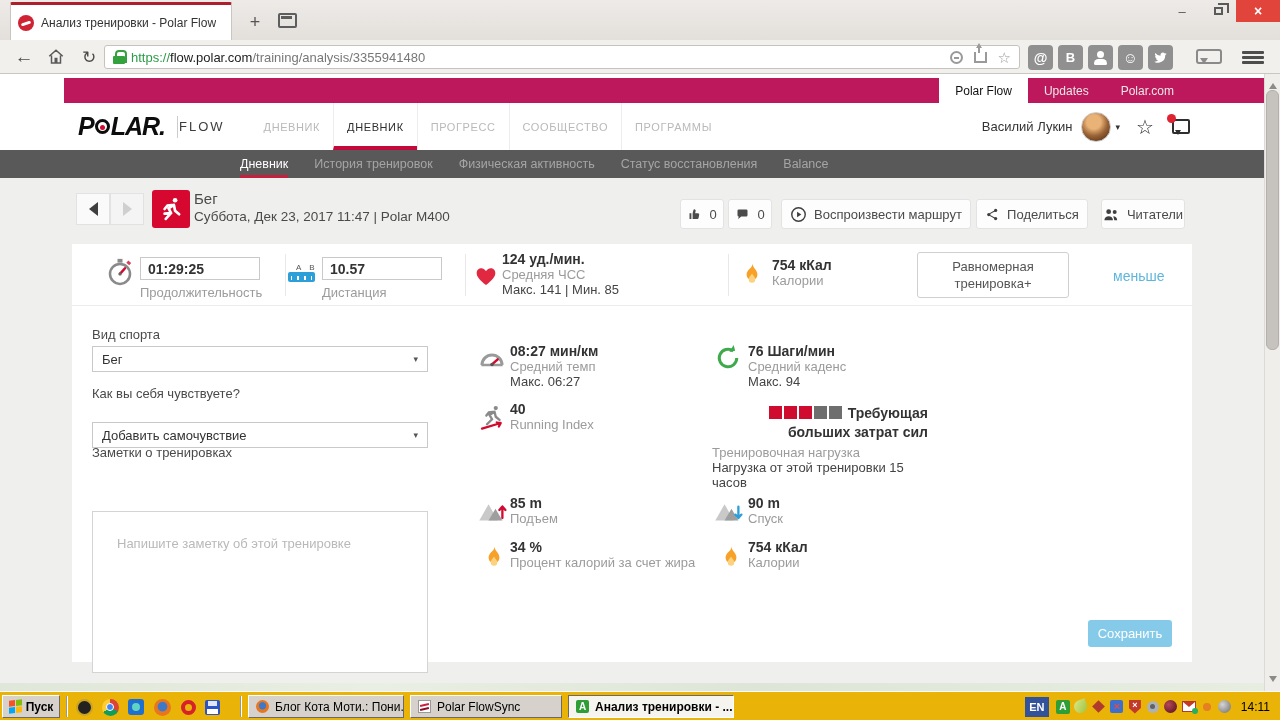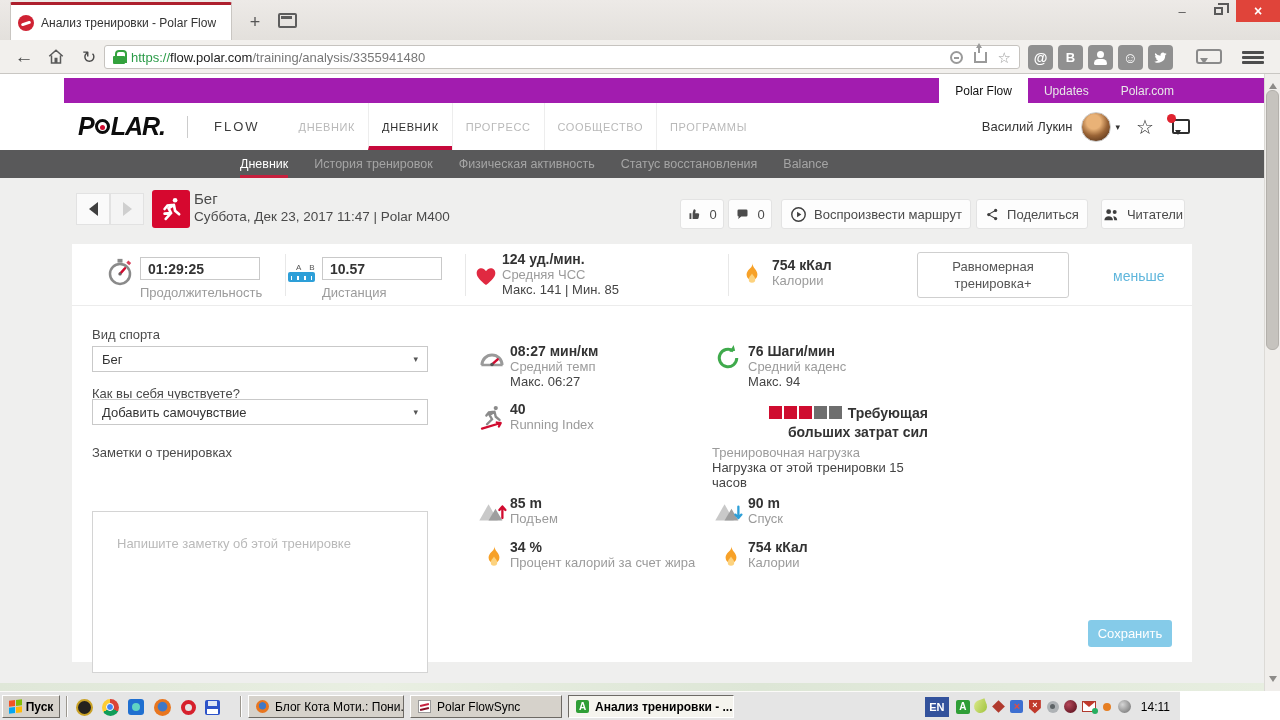--- a/index.html
+++ b/index.html
@@ -41,29 +41,29 @@
   .ext{position:absolute;top:5px;width:25px;height:25px;border-radius:4px;background:#909090;color:#fff;display:flex;flex-direction:column;align-items:center;justify-content:center;font-weight:bold;}
   .ok-head{width:7px;height:7px;border-radius:50%;background:#fff;margin-bottom:1px;}
   .ok-body{width:13px;height:6px;border-radius:6px 6px 2px 2px;background:#fff;}
   .chatb{position:absolute;left:1196px;top:9px;width:26px;height:15px;border:2px solid #8a8a8a;border-radius:3px;}
   .chatb::after{content:"";position:absolute;left:2px;bottom:-6px;width:0;height:0;border:4px solid transparent;border-top:6px solid #8a8a8a;}
   .burger{position:absolute;left:1242px;top:11px;width:22px;height:13px;display:flex;flex-direction:column;justify-content:space-between;}
   .burger i{height:3px;background:#4d4d4d;border-radius:1px;}
 
   
   .viewport{position:absolute;left:0;top:74px;width:1264px;height:617px;background:#fff;overflow:hidden;}
-  .pg-black{position:absolute;left:64px;top:4px;width:1200px;height:25px;background:#a21caf;display:flex;justify-content:flex-end;align-items:stretch;padding-right:74px;}
+  .pg-black{position:absolute;left:64px;top:4px;width:1200px;height:25px;background:#be185d;display:flex;justify-content:flex-end;align-items:stretch;padding-right:74px;}
   .blk{font-size:12px;display:flex;align-items:center;padding:0 16px;color:#e8e8e8;}
   .blk.active{background:#fff;color:#111;}
   .pg-header{position:absolute;left:0;top:29px;width:1264px;height:47px;background:#fff;display:flex;align-items:center;padding-left:78px;}
   .logo{display:flex;align-items:center;}
   .logo-txt{font-size:25px;font-weight:bold;font-style:italic;color:#0d0d0d;letter-spacing:-1px;display:flex;align-items:center;}
   .logo-o{width:15px;height:15px;border:3.5px solid #0d0d0d;border-radius:50%;position:relative;margin:0 1px;display:inline-block;}
   .logo-o::after{content:"";position:absolute;left:2px;top:3px;width:5px;height:5px;border-radius:50%;background:#d10b2f;}
-  .logo-flow{font-size:13px;color:#3c3c3c;letter-spacing:2px;margin-left:22px;padding-left:26px;border-left:1px solid #ccc;height:22px;display:flex;align-items:center;}
+  .logo-flow{font-size:13px;color:#3c3c3c;letter-spacing:2px;margin-left:12px;padding-left:1px;border-left:1px solid #ccc;height:22px;display:flex;align-items:center;}
   .mainnav{display:flex;height:47px;margin-left:26px;}
   .mn{font-size:11px;letter-spacing:.6px;color:#b9b9b9;display:flex;align-items:center;padding:0 13px;border-left:1px solid #ededed;}
   .mn:first-child{border-left:none;}
   .mn.active{color:#2e2e2e;border-bottom:4px solid #c6093b;padding-top:4px;}
   .hdr-right{margin-left:auto;margin-right:74px;display:flex;align-items:center;}
   .uname{font-size:13px;color:#333;}
   .avatar{width:30px;height:30px;border-radius:50%;margin:0 5px 0 8px;background:radial-gradient(circle at 42% 32%,#e9b277 0 28%,#9a6436 55%,#3f2210 100%);border:1px solid #ccc;}
   .caret{font-size:9px;color:#333;}
   .star-b{font-size:20px;color:#2e2e2e;margin-left:16px;line-height:1;}
   .flag{width:18px;height:15px;border:2px solid #2e2e2e;border-radius:2px;position:relative;margin-left:18px;}
@@ -109,21 +109,21 @@
   .ruler{width:27px;height:10px;background:#2d9fd8;border-radius:2px;display:flex;align-items:flex-end;justify-content:space-around;padding-bottom:2px;}
   .ruler i{width:1.5px;height:4px;background:#fff;}
 
   .map-sliver{position:absolute;left:0;top:609px;width:1264px;height:8px;background:linear-gradient(90deg,#dfe7d8,#e9efe2 30%,#dde6d6 60%,#e7eee0);}
   .sbar{position:absolute;left:1264px;top:74px;width:16px;height:617px;background:#f0eeeb;border-left:1px solid #dcdad6;}
   .sb-thumb{position:absolute;left:1px;top:16px;width:13px;height:260px;background:#c6c3be;border:1px solid #b3b0ab;border-radius:6px;}
   .sb-up{position:absolute;left:4px;top:5px;width:0;height:0;border:4px solid transparent;border-bottom:6px solid #8d8b88;}
   .sb-dn{position:absolute;left:4px;bottom:5px;width:0;height:0;border:4px solid transparent;border-top:6px solid #8d8b88;}
 
   
-  .taskbar{position:absolute;left:0;top:691px;width:1180px;height:29px;background:#e5e5e5;border-top:1px solid #fbfaf8;}
+  .taskbar{position:absolute;left:0;top:691px;width:1280px;height:29px;background:#eab308;border-top:1px solid #fbfaf8;}
   .raised{border-top:1px solid #fff;border-left:1px solid #fff;border-right:1px solid #6d6a65;border-bottom:1px solid #6d6a65;background:#d6d2cb;}
   .pressed{border-top:1px solid #6d6a65;border-left:1px solid #6d6a65;border-right:1px solid #fff;border-bottom:1px solid #fff;background:#f5f4ee;}
   .startbtn{position:absolute;left:2px;top:3px;height:23px;width:58px;display:flex;align-items:center;justify-content:center;gap:4px;font-size:12px;font-weight:bold;color:#000;}
   .winflag{width:13px;height:13px;display:grid;grid-template-columns:6px 6px;grid-template-rows:6px 6px;gap:1px;transform:skewY(-6deg);}
   .winflag i:nth-child(1){background:#f35325;}.winflag i:nth-child(2){background:#81bc06;}
   .winflag i:nth-child(3){background:#05a6f0;}.winflag i:nth-child(4){background:#ffba08;}
   .tsep{position:absolute;top:4px;width:2px;height:21px;border-left:1px solid #9b978f;border-right:1px solid #fff;}
   .ql{position:absolute;top:5px;width:20px;height:20px;display:flex;align-items:center;justify-content:center;}
   .taskbtn{position:absolute;top:3px;height:23px;display:flex;align-items:center;gap:5px;padding:0 6px;font-size:12px;color:#000;white-space:nowrap;overflow:hidden;}
   .tico{width:15px;height:15px;flex:none;display:flex;align-items:center;justify-content:center;}
@@ -349,21 +349,21 @@
           </div>
           <span class="less">меньше</span>
         </div>
 
         <div class="flabel" style="top:83px;">Вид спорта</div>
         <div class="fselect" style="top:102px;">
           <span>Бег</span>
             <span class="caret">▾</span>
         </div>
         <div class="flabel" style="top:142px;">Как вы себя чувствуете?</div>
-        <div class="fselect" style="top:155px;">
+        <div class="fselect" style="top:178px;">
           <span>Добавить самочувствие</span>
             <span class="caret">▾</span>
         </div>
         <div class="flabel" style="top:201px;">Заметки о тренировках</div>
         <textarea class="notes" placeholder="Напишите заметку об этой тренировке" style=""></textarea>
 
         <div class="sicon" style="left:404px;top:100px;">
           <svg width="30" height="30" viewBox="0 0 24 24">
               <path d="M4 16a8 8 0 0 1 16 0" fill="none" stroke="#9a9a9a" stroke-width="2.4"></path>
               <path d="M3.5 16h17" stroke="#9a9a9a" stroke-width="2"></path>

